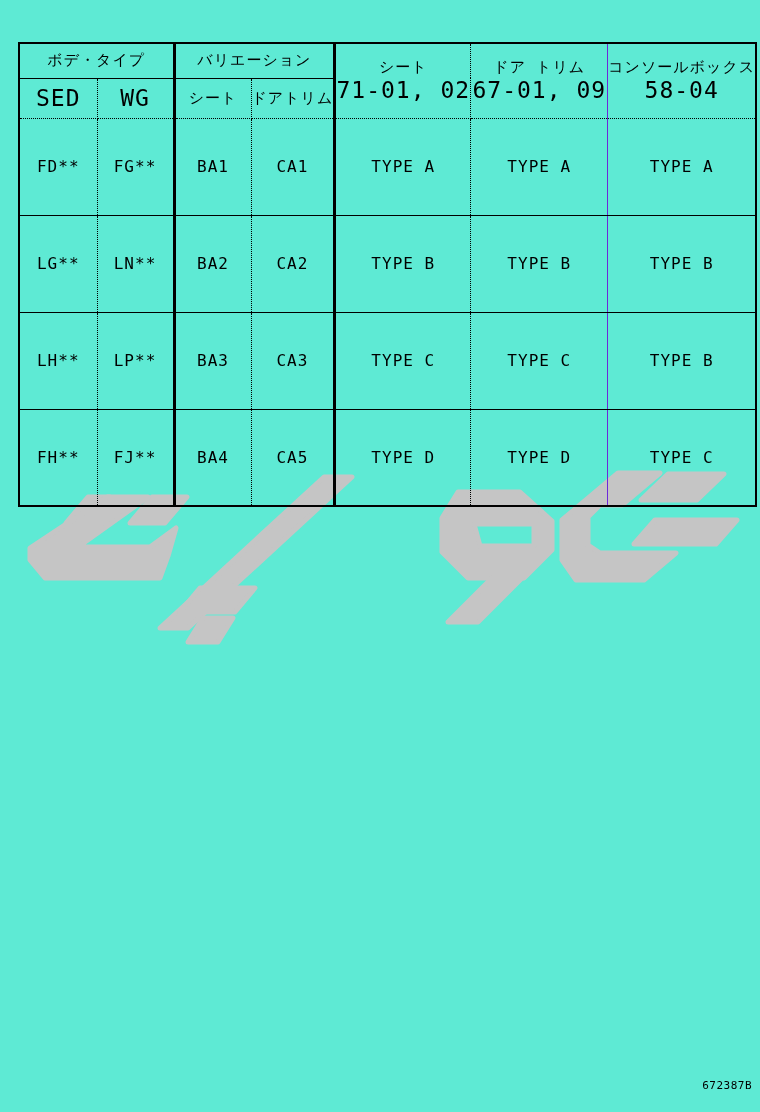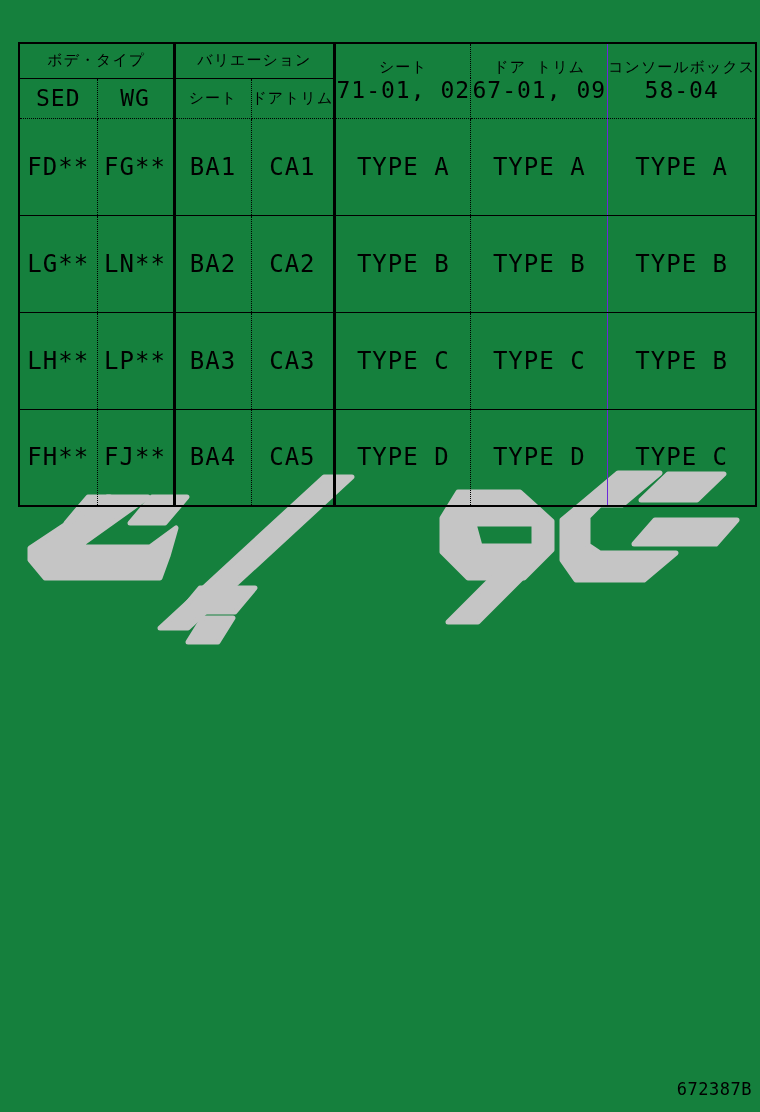--- a/index.html
+++ b/index.html
@@ -1,21 +1,21 @@
 <!DOCTYPE html>
 <html><head>
 <meta charset="utf-8">
 <style>
   * { margin: 0; padding: 0; box-sizing: border-box; }
   html, body { background: #ffffff; }
   .page {
     position: relative;
     width: 760px;
     height: 1112px;
-    background: #15803d;
+    background: #5eead4;
     overflow: hidden;
     font-family: "DejaVu Sans Mono", "Liberation Mono", monospace;
     color: #000000;
   }
   
   .watermark-svg {
     position: absolute;
     left: 0; top: 0;
     width: 760px; height: 1112px;
     z-index: 0;
@@ -34,42 +34,42 @@
     vertical-align: middle;
     padding: 0;
     overflow: hidden;
     white-space: nowrap;
   }
   tr.group-row  { height: 35px; }
   tr.sub-row    { height: 40px; }
   tr.data-row   { height: 97px; }
   .jp   { font-size: 15px; letter-spacing: 1px; }
   .code { font-size: 23px; letter-spacing: 1px; }
-  .data { font-size: 24px; letter-spacing: 1px; }
+  .data { font-size: 16px; letter-spacing: 1px; }
   
   .br-dot   { border-right: 1px dotted #000; }
   .br-thin  { border-right: 1px solid #6d28d9; }
   .br-thick { border-right: 3px solid #000; }
   .bb-solid { border-bottom: 1px solid #000; }
   .bb-dot   { border-bottom: 1px dotted #000; }
   
   .section-cell-inner {
     display: flex;
     flex-direction: column;
     justify-content: space-around;
     align-items: center;
     height: 100%;
     padding: 4px 0;
   }
   .doc-number {
     position: absolute;
     right: 8px;
     top: 1079px;
     z-index: 1;
-    font-size: 17px;
+    font-size: 11px;
     letter-spacing: 0.5px;
     font-family: "DejaVu Sans Mono", "Liberation Mono", monospace;
   }
 </style>
 </head>
 <body>
 
 <div class="page">
 
   <svg class="watermark-svg" viewBox="0 0 760 1112" xmlns="http://www.w3.org/2000/svg">

